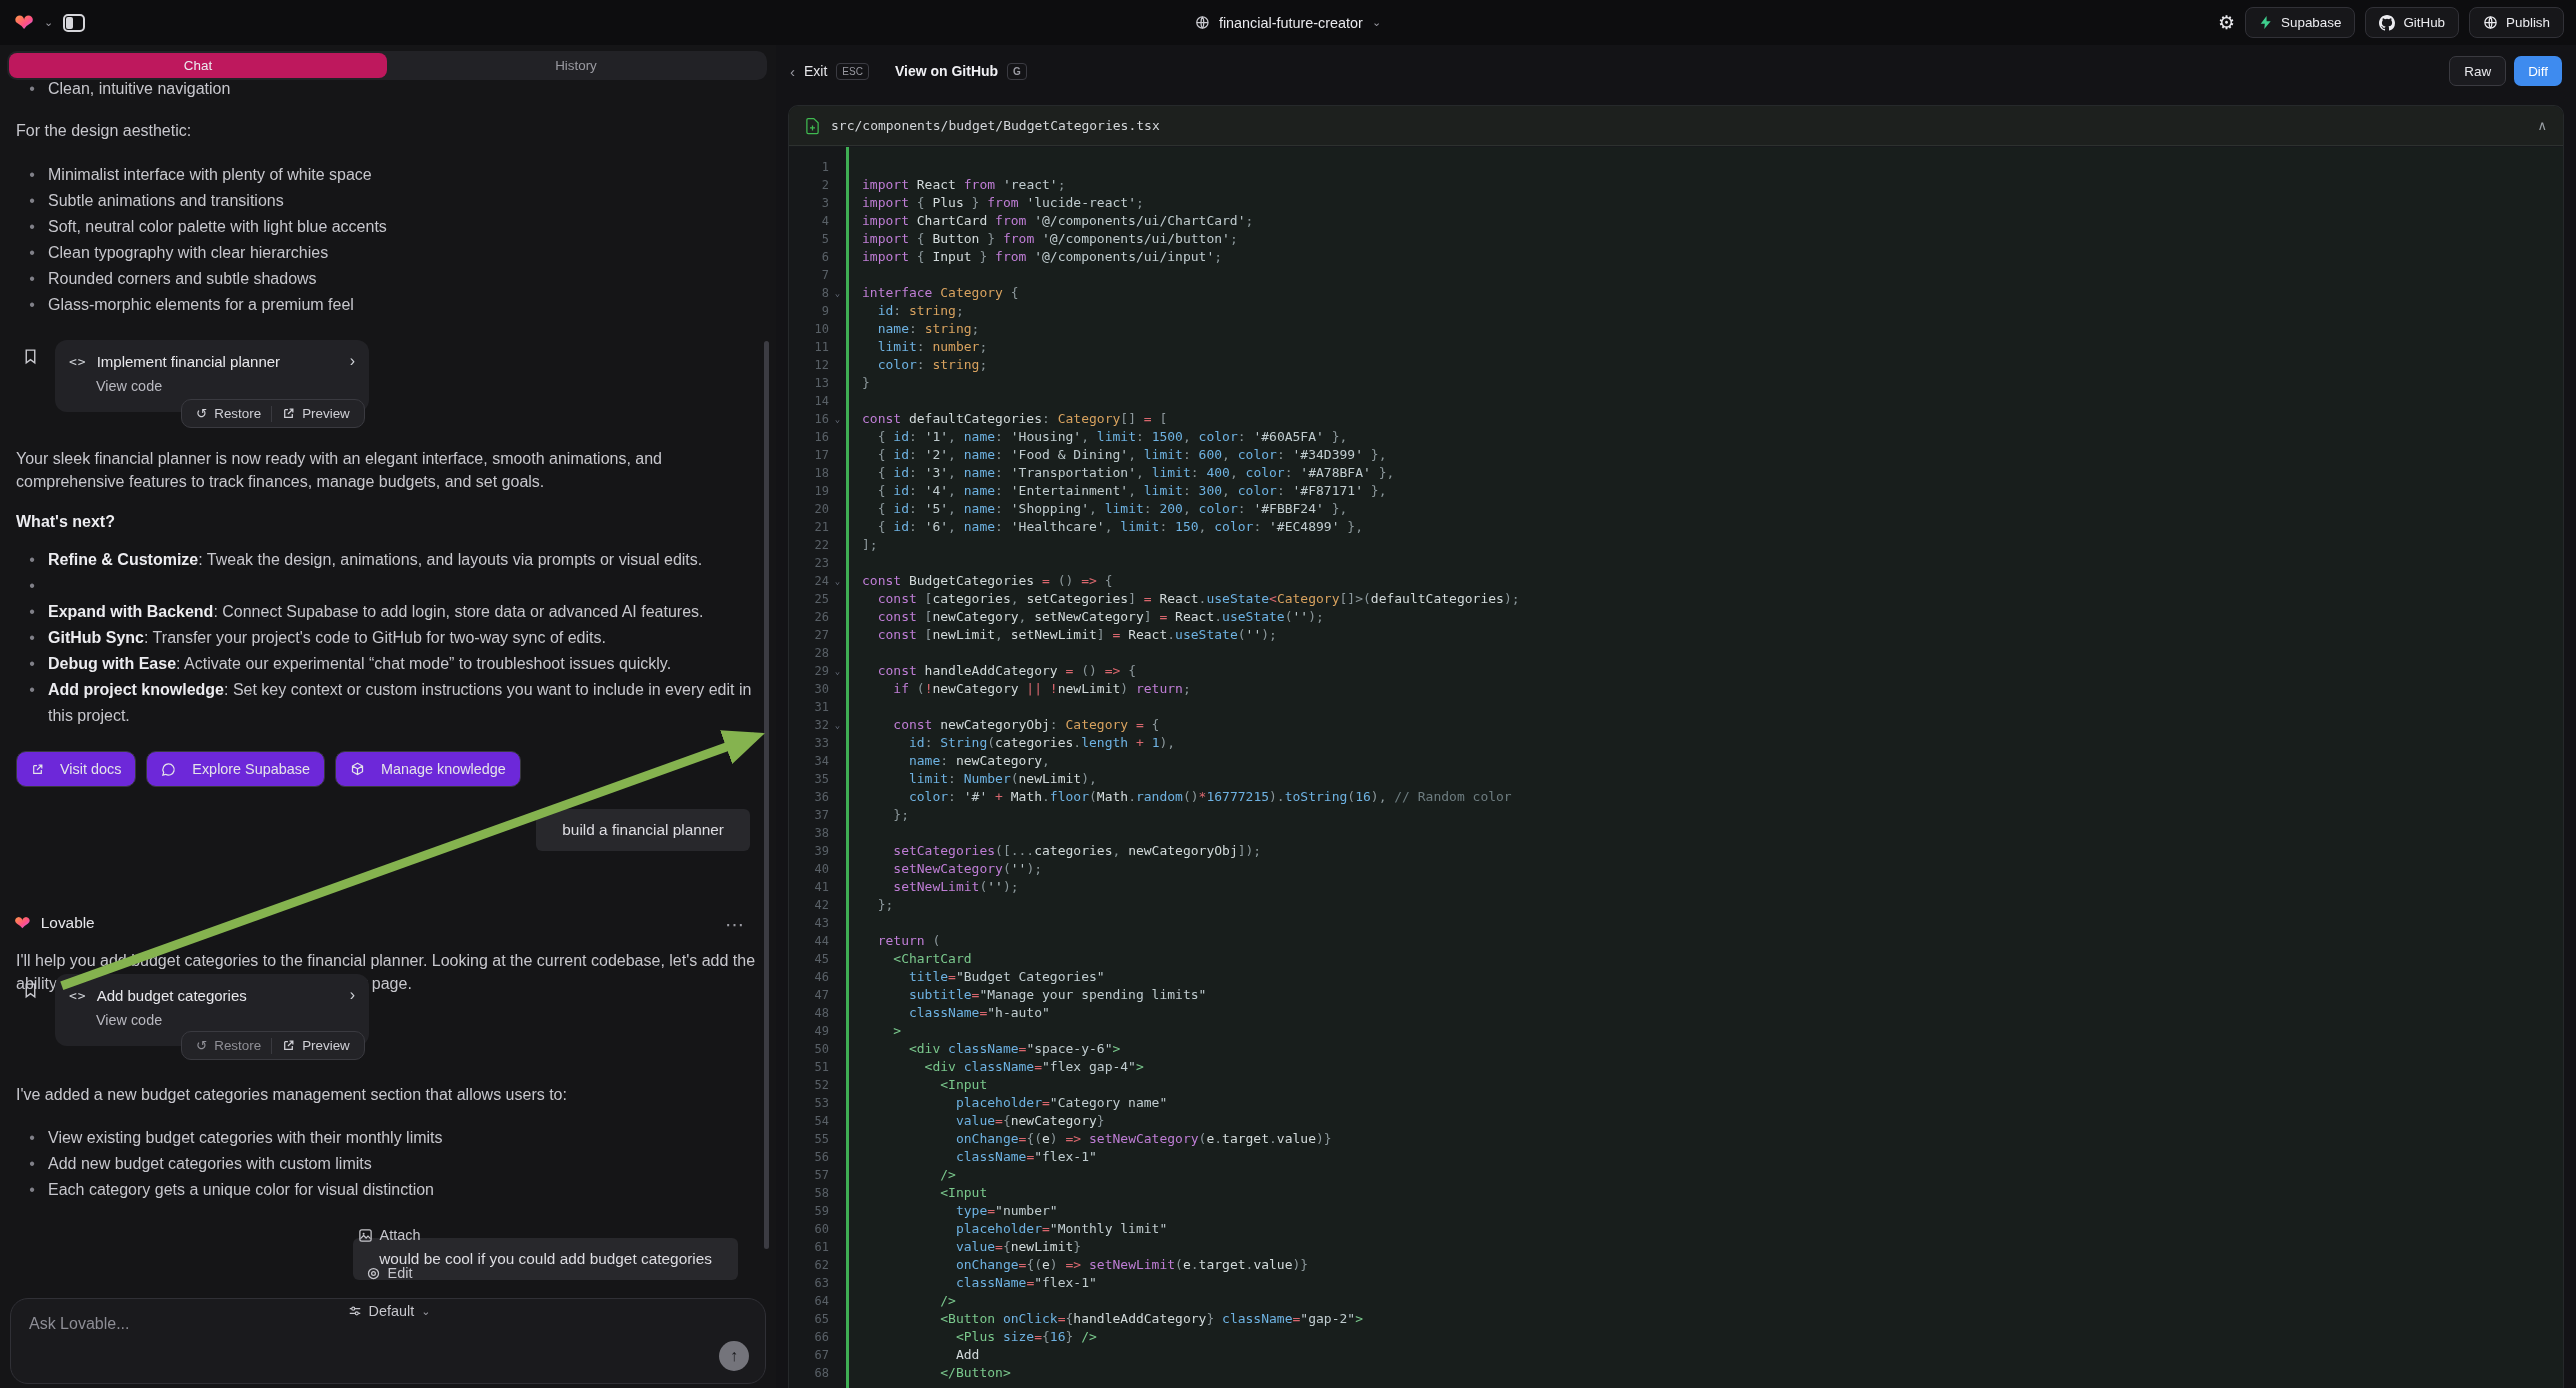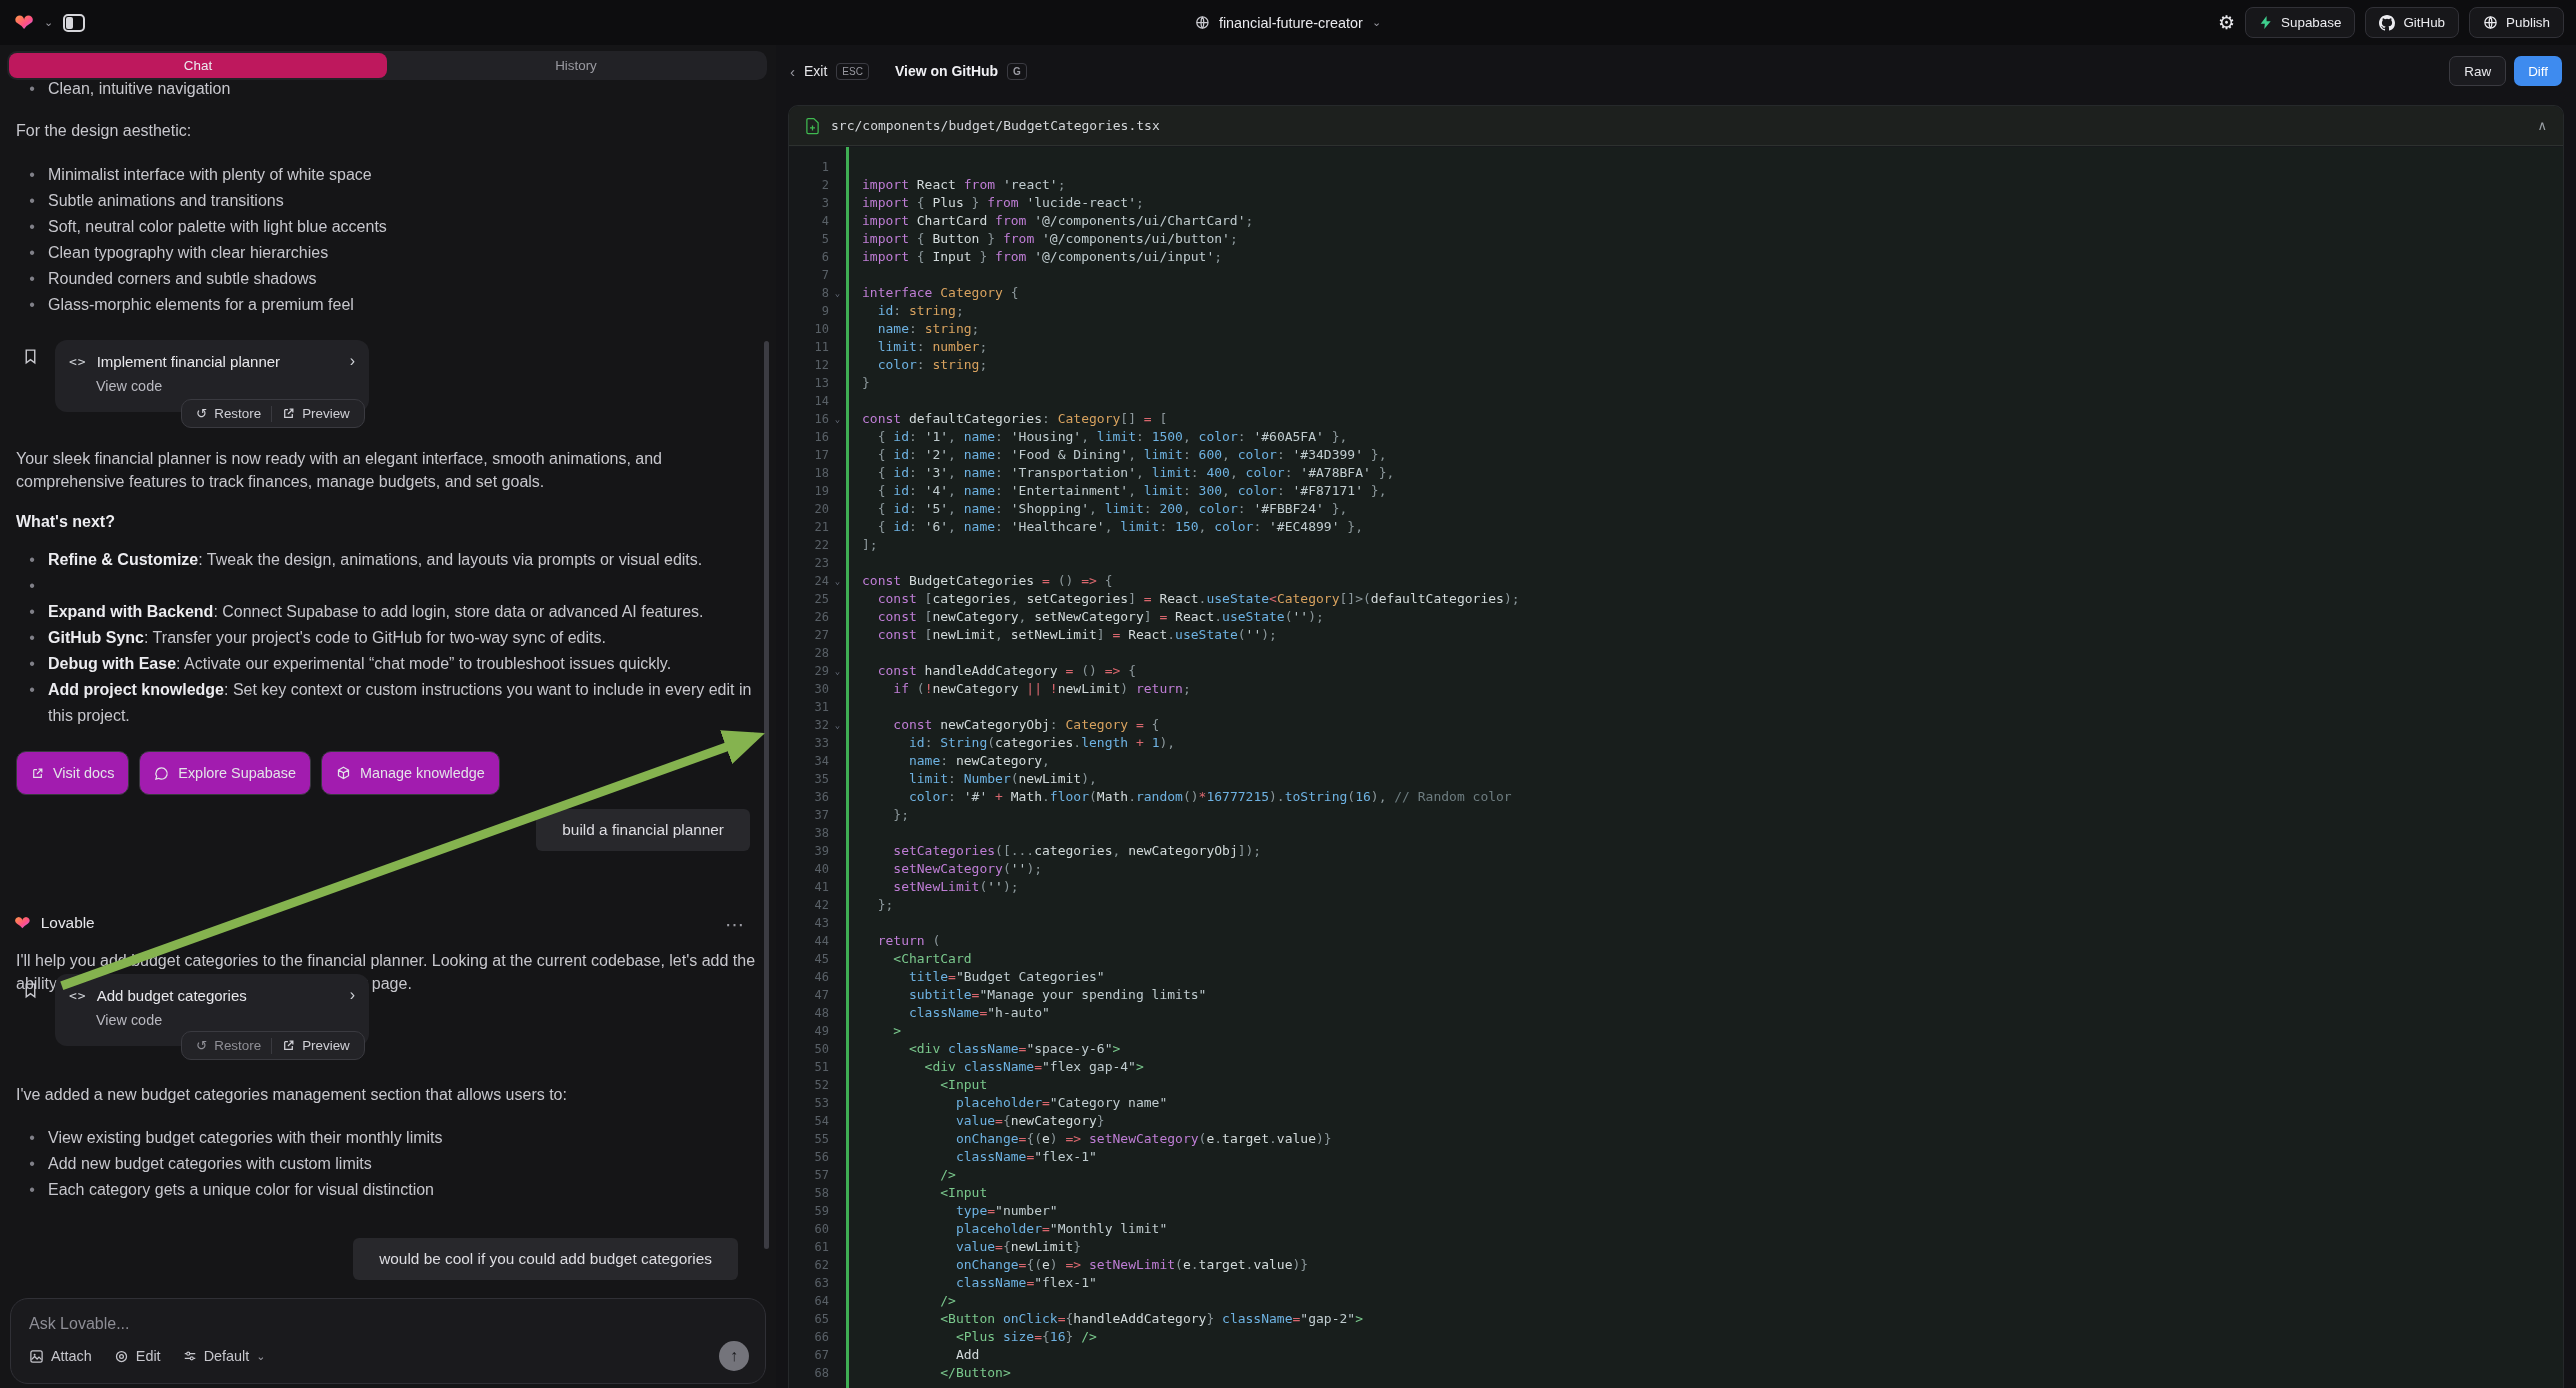--- a/index.html
+++ b/index.html
@@ -41,30 +41,30 @@
   .ver-chevron { margin-left:auto; color:#cfd2d7; font-size:16px; }
   .view-code { margin:8px 0 0 27px; color:#b9b9c0; font-size:14.4px; }
   .bm-icon { position:absolute; left:22px; }
   .pill { position:absolute; left:181px; height:29px; background:#232327; border:1px solid #3a3a40; border-radius:10px;
     display:flex; align-items:center; padding:0 4px; }
   .pill-btn { display:flex; align-items:center; gap:7px; padding:0 10px; font-size:13.4px; color:#cfcfd5; height:100%; }
   .pill-btn.dim { color:#8f8f96; }
   .pill-sep { width:1px; height:16px; background:#3a3a40; }
   .ext-ic { width:13px; height:13px; }
   .act-row { position:absolute; left:16px; display:flex; gap:10px; }
-  .act-btn { display:flex; align-items:center; gap:9px; height:44px; padding:0 14px; background:#a21caf;
+  .act-btn { display:flex; align-items:center; gap:16px; height:36px; padding:0 14px; background:#6d28d9;
     border:1px solid #38383e; border-radius:10px; color:#e4e4e9; font-size:14.4px; }
   .bubble { position:absolute; background:#28282c; border-radius:6px; padding:12px 26px; color:#dddde2; font-size:15.4px; white-space:nowrap; }
   .lov-row { position:absolute; left:14px; display:flex; align-items:center; gap:10px; color:#e7e7eb; font-size:15.4px; }
   .dots { position:absolute; right:30px; color:#9a9aa2; font-size:19px; letter-spacing:2px; }
   #chat-scrollthumb { position:absolute; right:7px; top:296px; width:5px; height:908px; background:#3c3c43; border-radius:3px; }
   #input-card { position:absolute; left:10px; right:10px; top:1253px; bottom:4px; background:#1a1a1d;
     border:1px solid #303036; border-radius:18px; padding:16px 18px; }
   #input-placeholder { color:#8d8d95; font-size:16px; }
-  .input-row { position:absolute; left:18px; right:16px; bottom:12px; display:flex; align-items:center; gap:22px; color:#c6c6cc; font-size:14.4px; }
+  .input-row { position:absolute; left:18px; right:16px; bottom:12px; display:flex; align-items:center; gap:22px; color:#c6c6cc; font-size:14.4px;flex-direction:column; }
   .input-tool { display:flex; align-items:center; gap:7px; }
   #send-btn { margin-left:auto; width:30px; height:30px; border-radius:50%; background:#74747b; display:flex; align-items:center; justify-content:center; color:#1a1a1d; font-size:16px; font-weight:bold; }
 
   
   #codepanel { position:absolute; left:776px; top:45px; right:0; bottom:0; background:#131316; }
   .cp-header { position:absolute; left:0; right:0; top:0; height:52px; display:flex; align-items:center; padding:0 14px; gap:26px; }
   .cp-exit { display:flex; align-items:center; gap:9px; color:#e6e6ea; font-size:14px; }
   .backchev { color:#9a9aa2; font-size:15px; }
   .kbd { font-size:10px; color:#9a9aa2; border:1px solid #3b3b42; border-radius:4px; padding:2px 5px; }
   .cp-vgh { display:flex; align-items:center; gap:9px; color:#f0f0f4; font-size:14px; font-weight:bold; }

